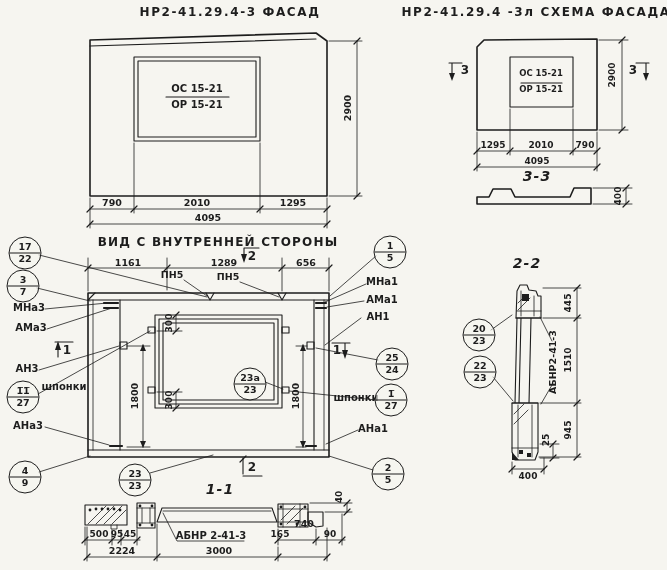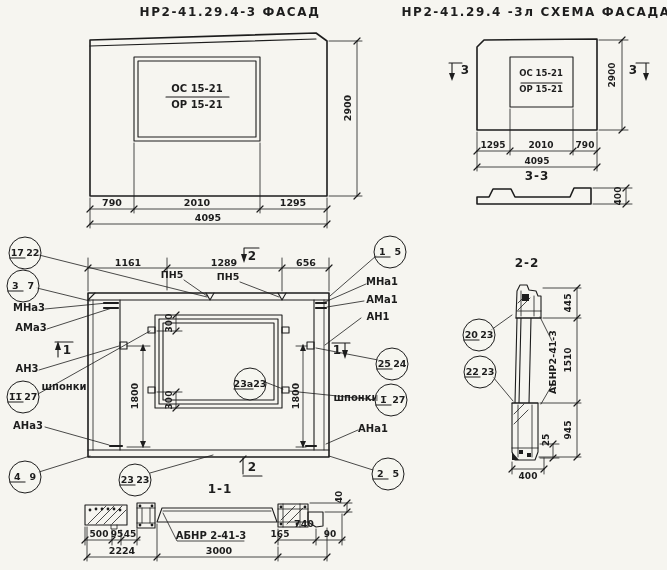--- a/index.html
+++ b/index.html
@@ -5,28 +5,28 @@
   html,body{margin:0;padding:0;background:#e9e9e4;}
   .canvas{position:relative;width:667px;height:570px;background:#f6f5f0;
           font-family:"DejaVu Sans",sans-serif;color:#1d1d1d;overflow:hidden;}
   svg.linework{position:absolute;left:0;top:0;}
   svg.linework *{vector-effect:non-scaling-stroke;}
   .t{position:absolute;transform:translate(-50%,-50%);white-space:nowrap;
      font-weight:700;font-size:10px;line-height:1;}
   .v{transform:translate(-50%,-50%) rotate(-90deg);}
   .title{font-size:12px;letter-spacing:1.6px;}
   .title2{font-size:12px;letter-spacing:1.2px;}
-  .sec{font-size:12px;letter-spacing:1px;}
+  .sec{font-size:14px;letter-spacing:1px;font-style:italic;}
   .s85{font-size:8.5px;}
   .s9{font-size:9px;}
   .s95{font-size:9.5px;}
   .s12{font-size:12px;}
   .balloon{position:absolute;width:31px;height:31px;border:1.4px solid #1d1d1d;
            border-radius:50%;transform:translate(-50%,-50%);
-           display:flex;flex-direction:row;align-items:center;justify-content:center;
+           display:flex;flex-direction:column;align-items:center;justify-content:center;
            font-size:9.5px;font-weight:700;line-height:1.15;background:rgba(246,245,240,.55);}
   .balloon .bt{display:block;width:100%;text-align:center;border-bottom:1.2px solid #1d1d1d;}
   .balloon .bb{display:block;width:100%;text-align:center;}
 </style>
 </head>
 <body>
 
 <div class="canvas">
 
 <svg class="linework" width="667" height="570" viewBox="0 0 667 570">
@@ -128,20 +128,21 @@
     <path stroke-width="0.8" d="M244,541 L177,541 L163,513"></path>
     <path stroke-width="0.8" d="M278,529 L278,545 M316,529 L316,545 M342,514 L342,545 M278,540 L345,540"></path>
     <path stroke-width="0.8" d="M87,527 L87,561 M157,524 L157,561 M278,547 L278,561 M327,528 L327,561 M87,557 L327,557"></path>
 
     <path stroke-width="1.2" d="M87,212 L93,206 M131,212 L137,206 M257,212 L263,206 M324,212 L330,206 M87,227 L93,221 M324,227 L330,221 M354,44 L360,38 M354,199 L360,193 M474,154 L480,148 M507,154 L513,148 M570,154 L576,148 M594,154 L600,148 M474,170 L480,164 M594,170 L600,164 M619,43 L625,37 M619,133 L625,127 M623,191 L629,185 M623,207 L629,201 M85,271 L91,265 M164,271 L170,265 M279,271 L285,265 M326,271 L332,265 M173,318 L179,312 M173,334 L179,328 M173,395 L179,389 M173,411 L179,405 M574,291 L580,285 M574,321 L580,315 M574,406 L580,400 M574,460 L580,454 M550,447 L556,441 M550,461 L556,455 M509,472 L515,466 M541,472 L547,466 M82,543 L88,537 M109,543 L115,537 M118,543 L124,537 M134,543 L140,537 M275,543 L281,537 M313,543 L319,537 M339,543 L345,537 M84,560 L90,554 M154,560 L160,554 M275,560 L281,554 M324,560 L330,554 M344,506 L350,500 M344,515 L350,509 M240,462 L246,456"></path>
   </g>
 </svg>
 
 <span class="t title" style="left:230px;top:12px">НР2-41.29.4-3    ФАСАД</span>
 <span class="t title" style="left:536px;top:12px">НР2-41.29.4 -3л   СХЕМА ФАСАДА</span>
+<span class="t title2" style="left:218px;top:242px">ВИД С ВНУТРЕННЕЙ СТОРОНЫ</span>
 <span class="t sec" style="left:537px;top:176px">3-3</span>
 <span class="t sec" style="left:527px;top:263px">2-2</span>
 <span class="t sec" style="left:220px;top:489px">1-1</span>
 
 <span class="t" style="left:197px;top:89px">ОС 15-21</span>
 <span class="t" style="left:197px;top:105px">ОР 15-21</span>
 <span class="t s95" style="left:112px;top:203px">790</span>
 <span class="t s95" style="left:197px;top:203px">2010</span>
 <span class="t s95" style="left:293px;top:203px">1295</span>
 <span class="t s95" style="left:208px;top:218px">4095</span>

